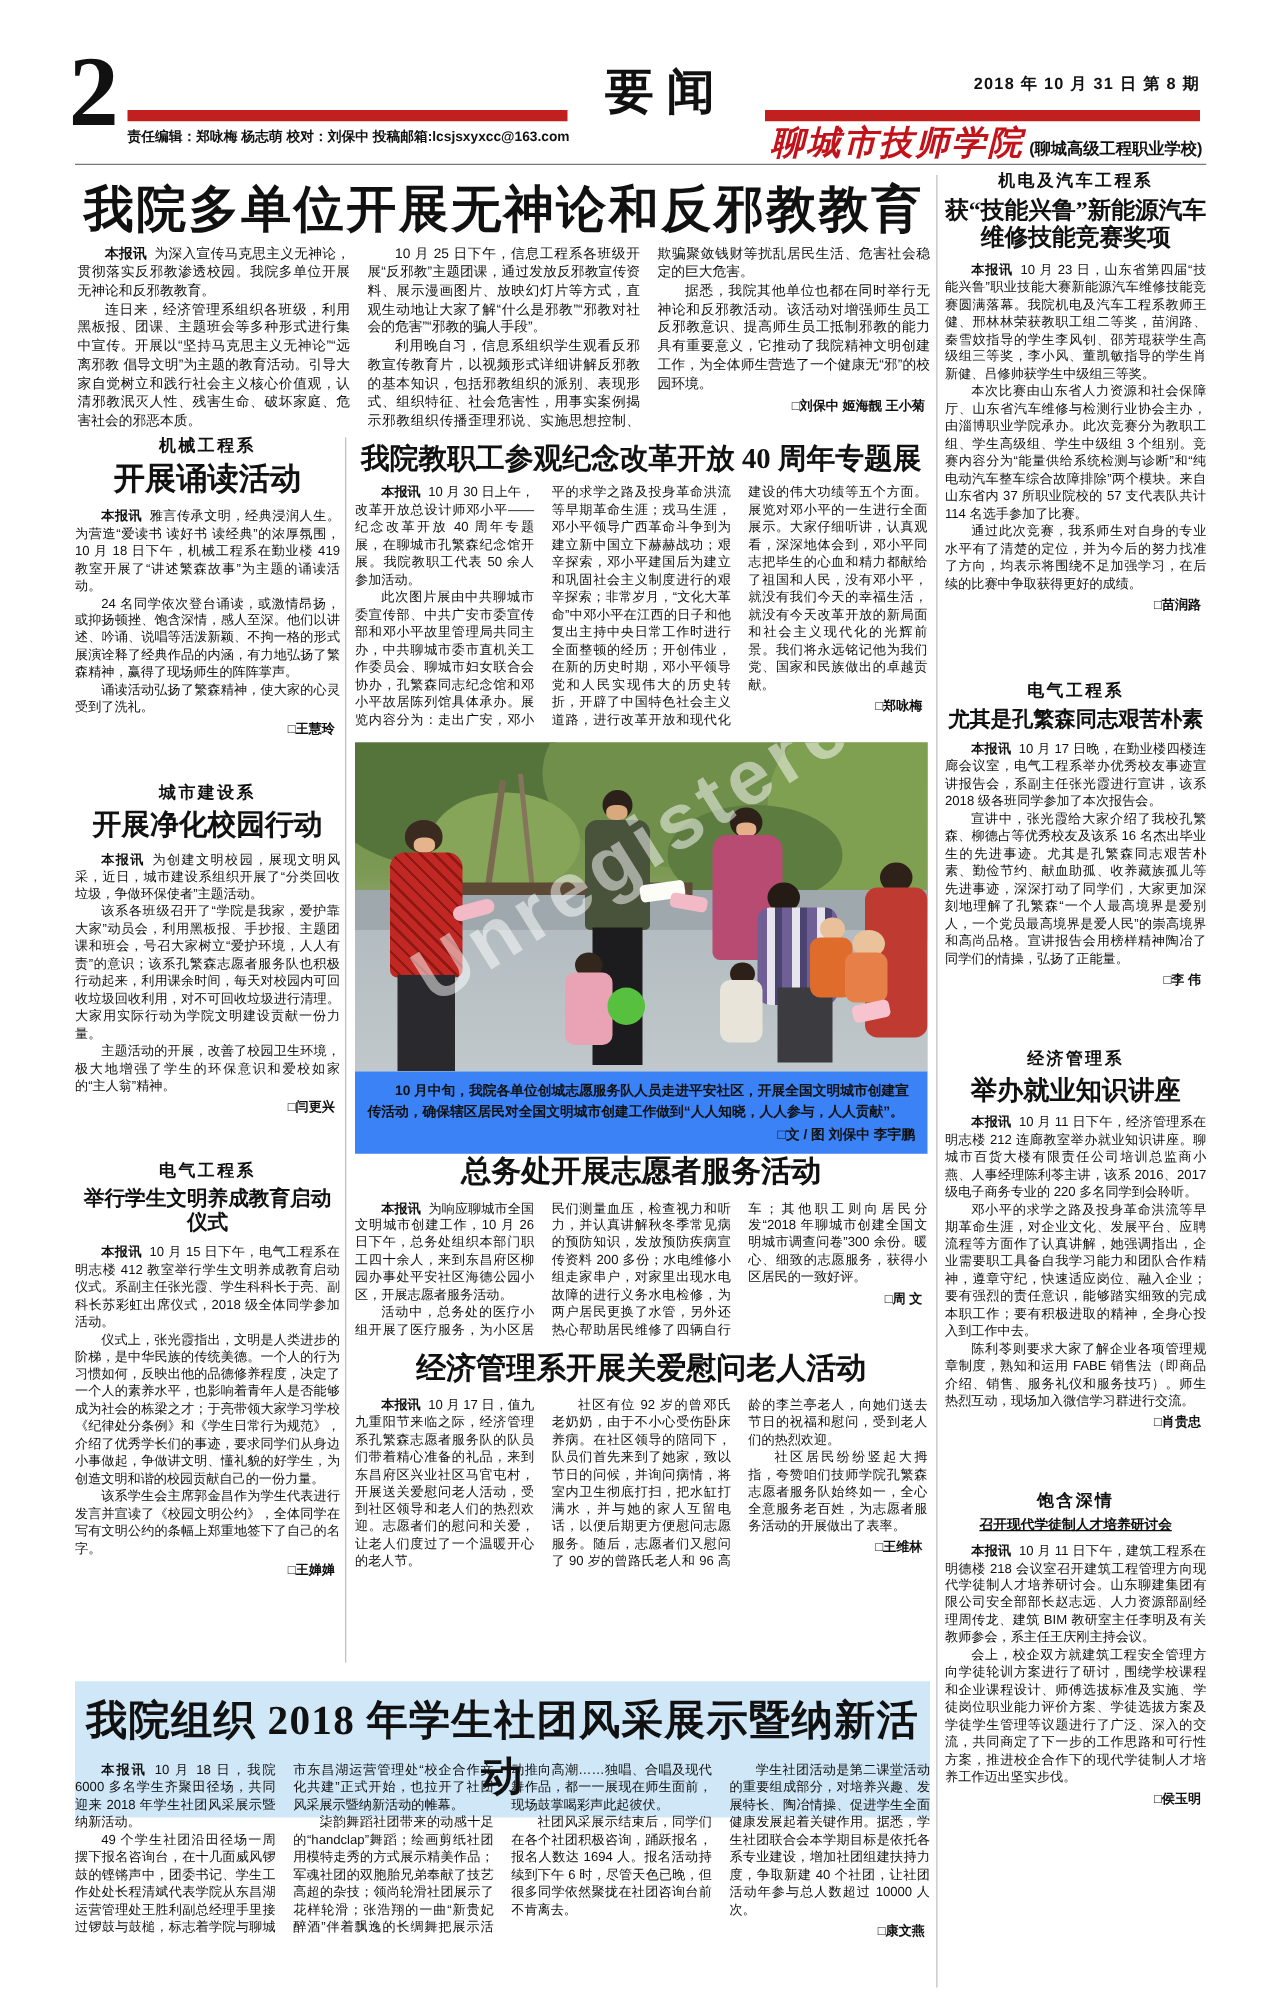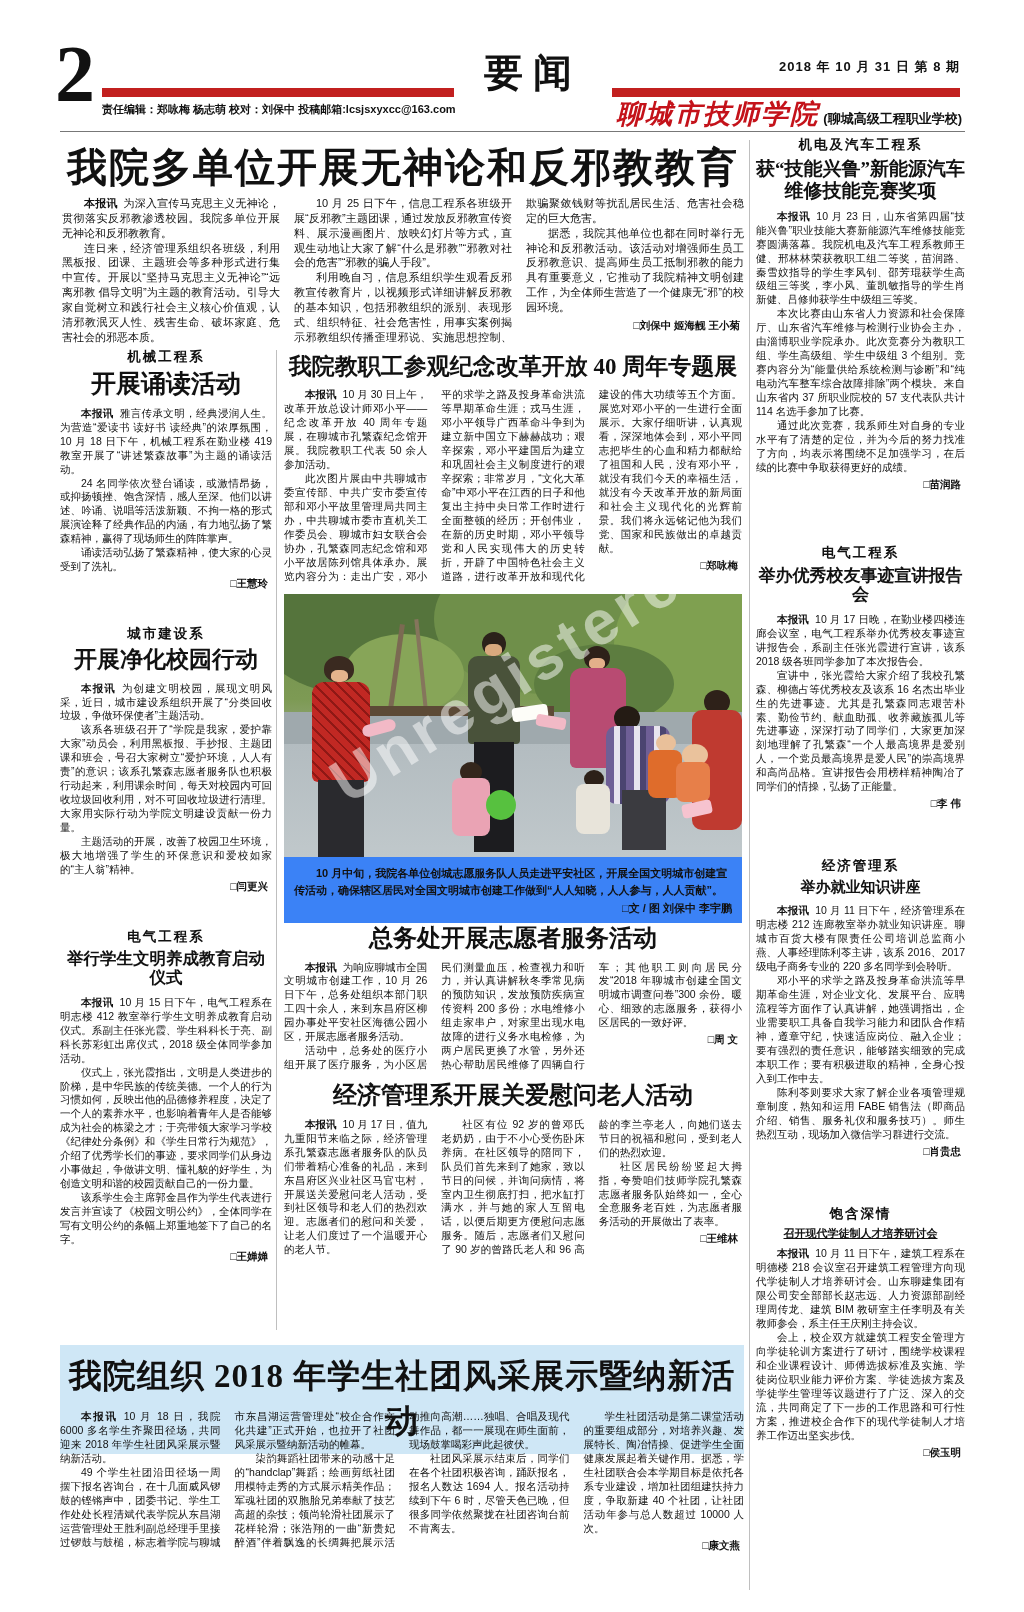--- a/index.html
+++ b/index.html
@@ -223,31 +223,31 @@
       <div class="body-txt">
         <p><b class="lead-label">本报讯</b><span>10 月 23 日，山东省第四届“技能兴鲁”职业技能大赛新能源汽车维修技能竞赛圆满落幕。我院机电及汽车工程系教师王健、邢林林荣获教职工组二等奖，苗润路、秦雪妏指导的学生李风钊、邵芳琨获学生高级组三等奖，李小风、董凯敏指导的学生肖新健、吕修帅获学生中级组三等奖。</span></p>
         <p>本次比赛由山东省人力资源和社会保障厅、山东省汽车维修与检测行业协会主办，由淄博职业学院承办。此次竞赛分为教职工组、学生高级组、学生中级组 3 个组别。竞赛内容分为“能量供给系统检测与诊断”和“纯电动汽车整车综合故障排除”两个模块。来自山东省内 37 所职业院校的 57 支代表队共计 114 名选手参加了比赛。</p>
         <p>通过此次竞赛，我系师生对自身的专业水平有了清楚的定位，并为今后的努力找准了方向，均表示将围绕不足加强学习，在后续的比赛中争取获得更好的成绩。</p>
         <div class="byline">□苗润路</div>
       </div>
     </div>
 
     <div class="article" style="margin-top:52px;">
       <div class="dept">电气工程系</div>
-      <div class="title" style="font-size:17px;">举办优秀校友事迹宣讲报告会</div>
+      <div class="title" style="font-size:17px;">尤其是孔繁森同志艰苦朴素</div>
       <div class="body-txt">
         <p><b class="lead-label">本报讯</b><span>10 月 17 日晚，在勤业楼四楼连廊会议室，电气工程系举办优秀校友事迹宣讲报告会，系副主任张光霞进行宣讲，该系 2018 级各班同学参加了本次报告会。</span></p>
         <p>宣讲中，张光霞给大家介绍了我校孔繁森、柳德占等优秀校友及该系 16 名杰出毕业生的先进事迹。尤其是孔繁森同志艰苦朴素、勤俭节约、献血助孤、收养藏族孤儿等先进事迹，深深打动了同学们，大家更加深刻地理解了孔繁森“一个人最高境界是爱别人，一个党员最高境界是爱人民”的崇高境界和高尚品格。宣讲报告会用榜样精神陶冶了同学们的情操，弘扬了正能量。</p>
         <div class="byline">□李 伟</div>
       </div>
     </div>
 
     <div class="article" style="margin-top:46px;">
       <div class="dept">经济管理系</div>
-      <div class="title" style="font-size:15px;">举办就业知识讲座</div>
+      <div class="title" style="font-size:21px;">举办就业知识讲座</div>
       <div class="body-txt">
         <p><b class="lead-label">本报讯</b><span>10 月 11 日下午，经济管理系在明志楼 212 连廊教室举办就业知识讲座。聊城市百货大楼有限责任公司培训总监商小燕、人事经理陈利苓主讲，该系 2016、2017 级电子商务专业的 220 多名同学到会聆听。</span></p>
         <p>邓小平的求学之路及投身革命洪流等早期革命生涯，对企业文化、发展平台、应聘流程等方面作了认真讲解，她强调指出，企业需要职工具备自我学习能力和团队合作精神，遵章守纪，快速适应岗位、融入企业；要有强烈的责任意识，能够踏实细致的完成本职工作；要有积极进取的精神，全身心投入到工作中去。</p>
         <p>陈利苓则要求大家了解企业各项管理规章制度，熟知和运用 FABE 销售法（即商品介绍、销售、服务礼仪和服务技巧）。师生热烈互动，现场加入微信学习群进行交流。</p>
         <div class="byline">□肖贵忠</div>
       </div>
     </div>
 
     <div class="article" style="margin-top:46px;">
       <div class="dept">饱含深情</div>

